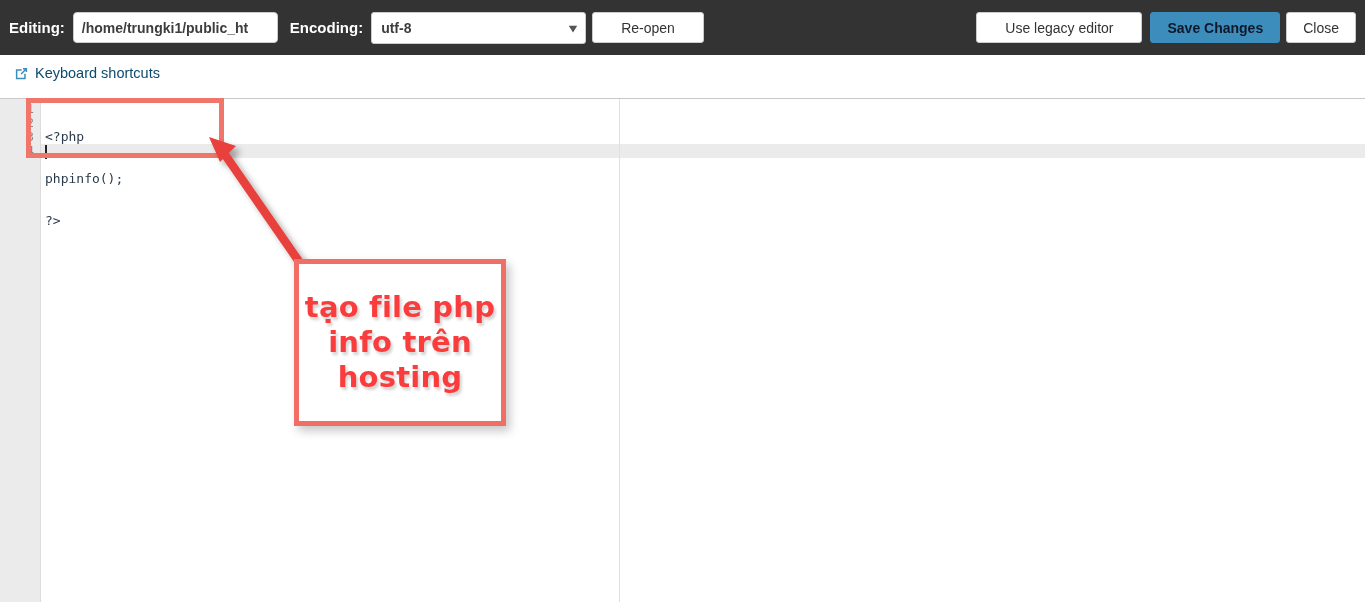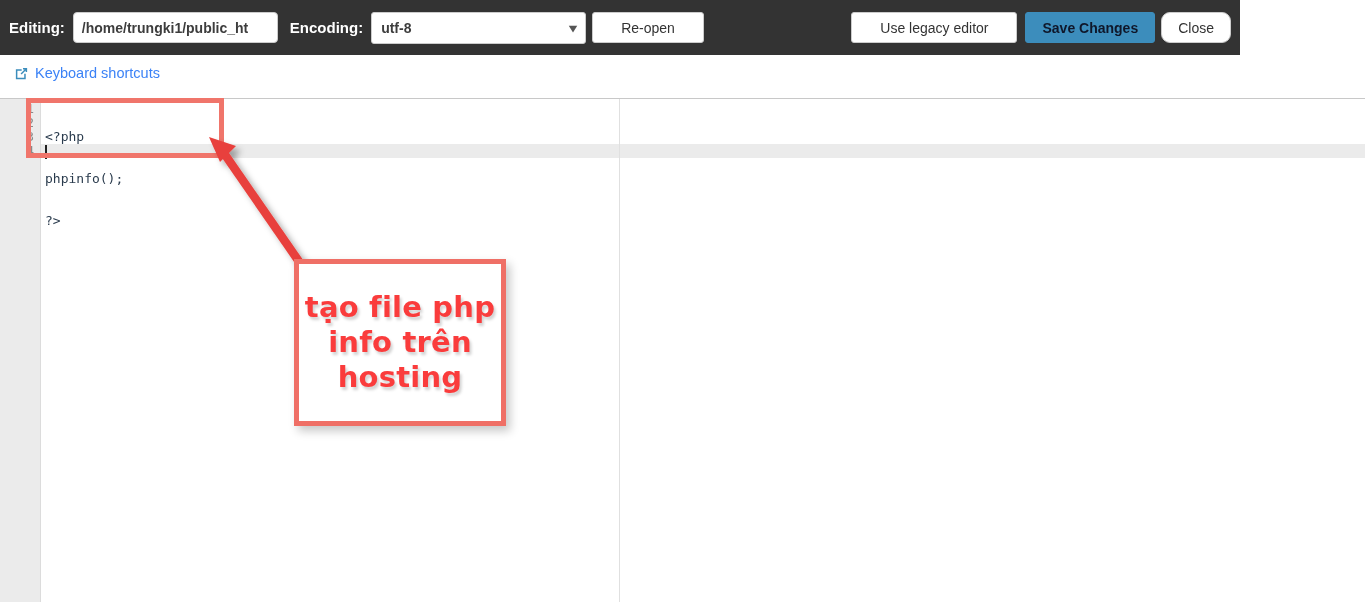--- a/index.html
+++ b/index.html
@@ -15,21 +15,21 @@
   #app {
     position: relative;
     width: 1365px;
     height: 602px;
   }
 
   
   .topbar {
     position: absolute;
     left: 0; top: 0;
-    width: 1240px;
+    width: 1365px;
     height: 55px;
     background: #333333;
     display: flex;
     align-items: center;
     box-sizing: border-box;
     padding: 0 9px;
   }
   .topbar-label {
     color: #ffffff;
     font-size: 15px;
@@ -93,36 +93,36 @@
   .spacer { flex: 1 1 auto; }
   .btn-legacy { margin-right: 8px; }
   .btn-save {
     background: #3c8dbc;
     border-color: #3c8dbc;
     color: #0f172a;
     font-weight: bold;
     padding: 0 16px;
     margin-right: 6px;
   }
-  .btn-close { padding: 9px 16px; border-radius: 9px; }
+  .btn-close { padding: 9px 16px; }
 
   
   .shortcut-row {
     position: absolute;
     left: 0; top: 55px;
     width: 1365px;
     height: 43px;
     background: #ffffff;
   }
   .kb-link {
     position: absolute;
     left: 14px; top: 10px;
     display: flex;
     align-items: center;
-    color: #3b82f6;
+    color: #0c4a6e;
     font-size: 14.5px;
     cursor: pointer;
     white-space: nowrap;
   }
   .kb-link .ext-icon {
     margin-right: 6px;
     display: inline-flex;
     line-height: 0;
   }
 

